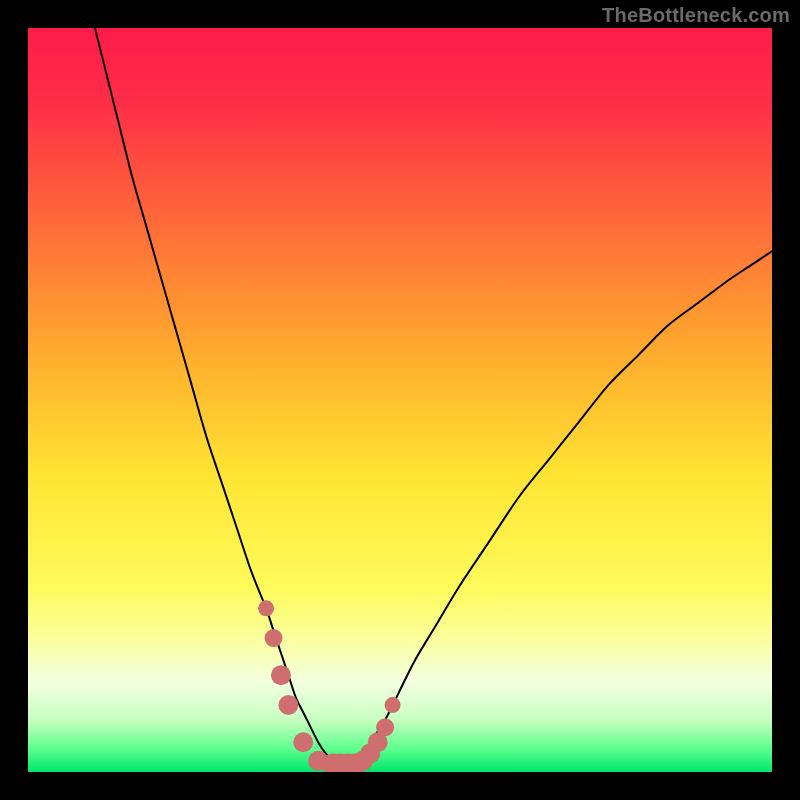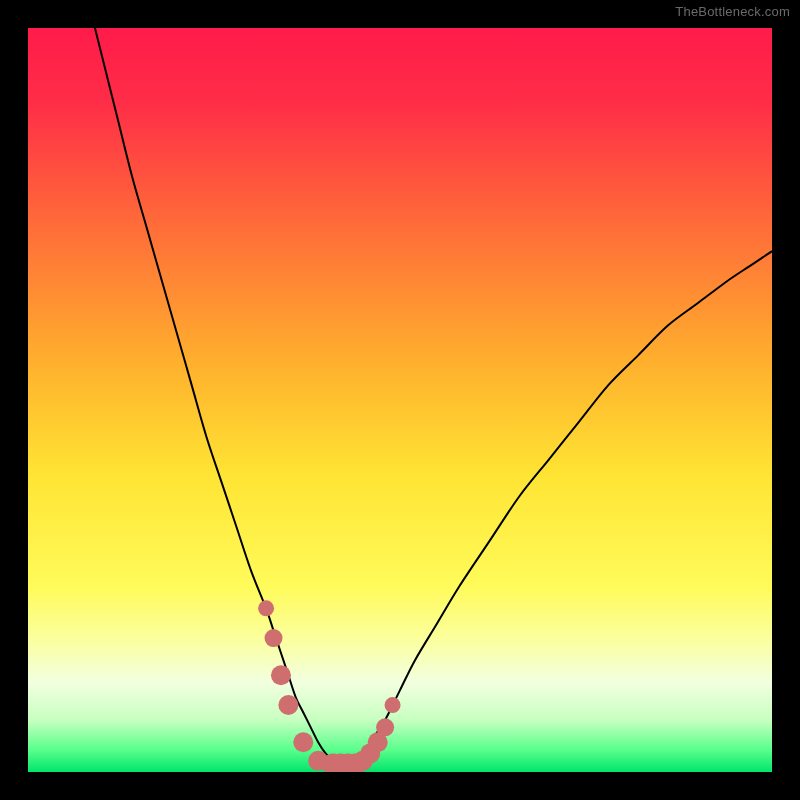--- a/index.html
+++ b/index.html
@@ -25,22 +25,22 @@
     left: 28px;
     width: 744px;
     height: 744px;
     overflow: hidden;
   }
   .watermark {
     position: absolute;
     top: 4px;
     right: 10px;
     color: #6a6a6a;
-    font-size: 13px;
-    font-weight: 400;
+    font-size: 20px;
+    font-weight: 700;
     letter-spacing: 0.2px;
   }
   svg { display: block; }
 </style>
 </head>
 <body>
 
 <div class="frame">
 
   <div class="watermark">TheBottleneck.com</div>

